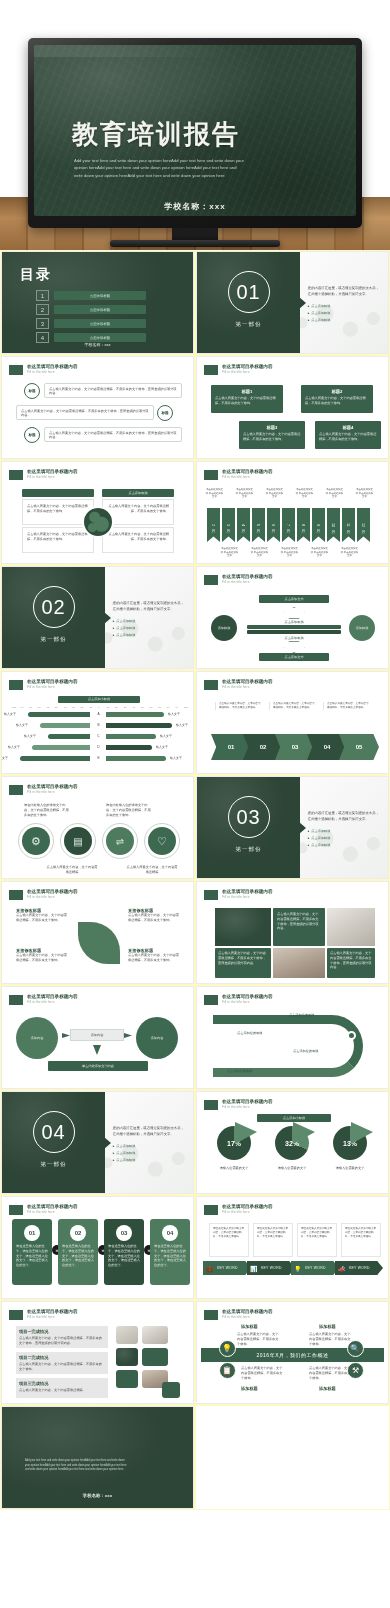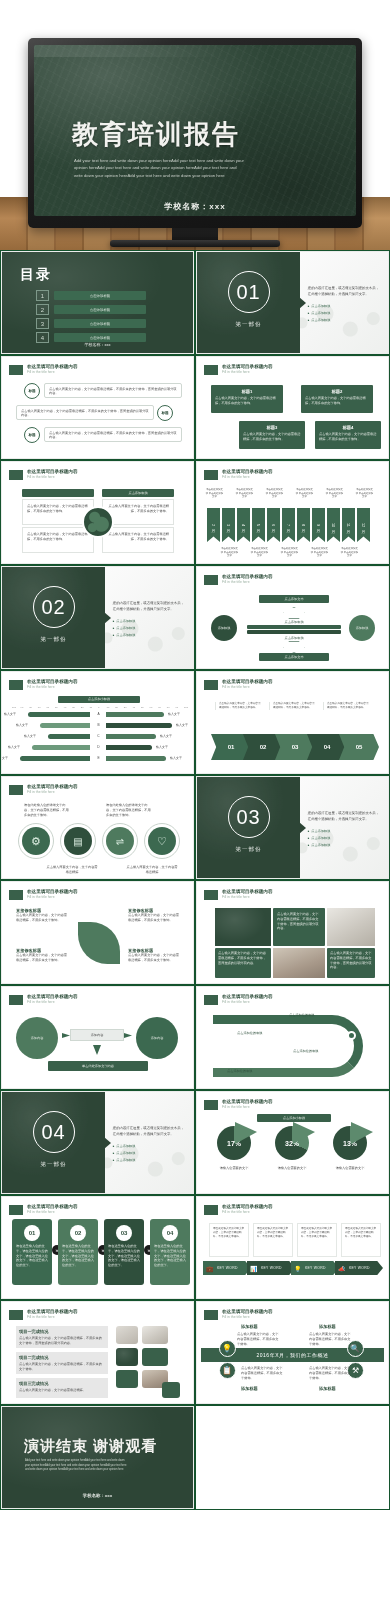--- a/index.html
+++ b/index.html
@@ -71,21 +71,21 @@
   }
   .cover-school {
     position:absolute; left:0; right:0; top:156px; text-align:center;
     color:#eceeea; font-size:8px; letter-spacing:1px; font-weight:700;
   }
   .tv-neck { width:46px; height:12px; margin:0 auto; background:linear-gradient(180deg,#2b2b2b,#191919); }
   .tv-base { width:170px; height:7px; margin:0 auto; border-radius:3px;
     background:linear-gradient(180deg,#3a3a3a,#151515); box-shadow:0 2px 6px rgba(0,0,0,.5);}
 
   
-  .grid { display:flex; flex-wrap:wrap; width:390px; background:#14532d; }
+  .grid { display:flex; flex-wrap:wrap; width:390px; background:#fef9c3; }
   .slide {
     width:193px; height:103px; margin:1px;
     background:#ffffff; position:relative; overflow:hidden;
     border:1px solid #ececec;
   }
 
   
   .dark {
     background:
       radial-gradient(ellipse at 30% 25%, rgba(255,255,255,.10), rgba(255,255,255,0) 55%),
@@ -839,20 +839,19 @@
       <div class="nodec" style="left:150px;top:38px">🔍</div>
       <div class="nodec" style="left:22px;top:60px">📋</div>
       <div class="nodec" style="left:150px;top:60px">⚒</div>
       <div class="lbl" style="position:absolute;left:44px;top:64px;width:42px">点击输入简要文字内容，文字内容需概括精炼，不用多余文字修饰。</div>
       <div class="lbl" style="position:absolute;left:112px;top:64px;width:42px">点击输入简要文字内容，文字内容需概括精炼，不用多余文字修饰。</div>
       <div class="tt" style="position:absolute;left:44px;top:84px">添加标题</div>
       <div class="tt" style="position:absolute;left:122px;top:84px">添加标题</div>
     </div>
 
     <div class="slide dark">
-      <div class="end-title">演讲结束 谢谢观看</div>
       <div class="end-sub">Add your text here and write down your opinion hereAdd your text here and write down your opinion hereAdd your text here and write down your opinion hereAdd your text here and write down your opinion hereAdd your text here and write down your opinion here</div>
       <div class="end-school">学校名称：xxx</div>
     </div>
     <div class="slide" style="border-color:#fff;background:#fff"></div>
 
   </div>
 </div>
 
 </body></html>

